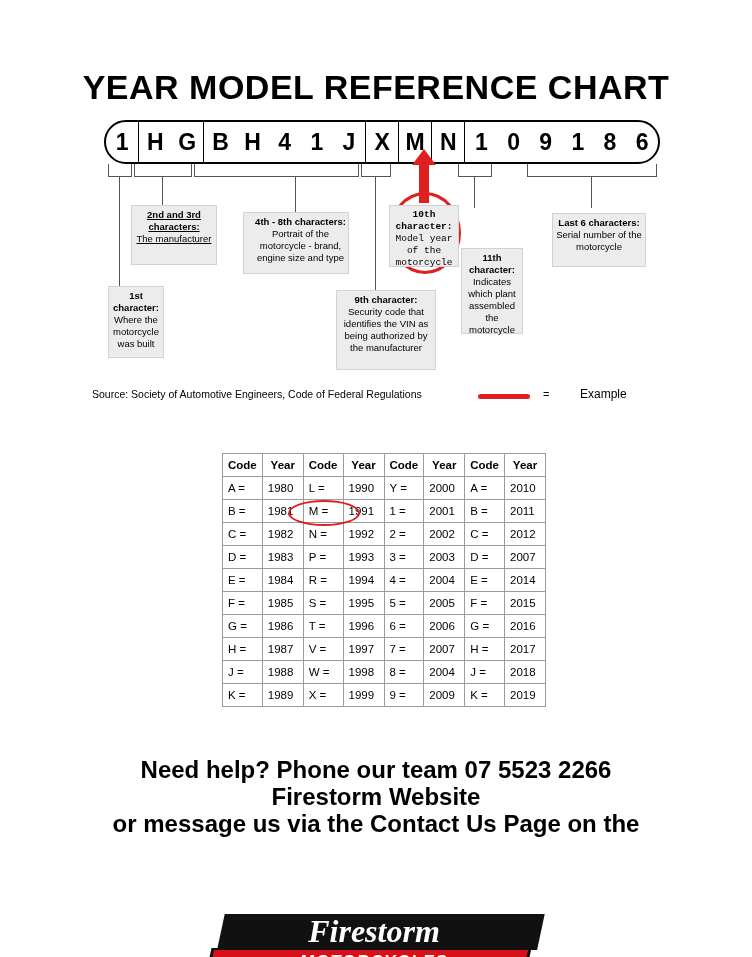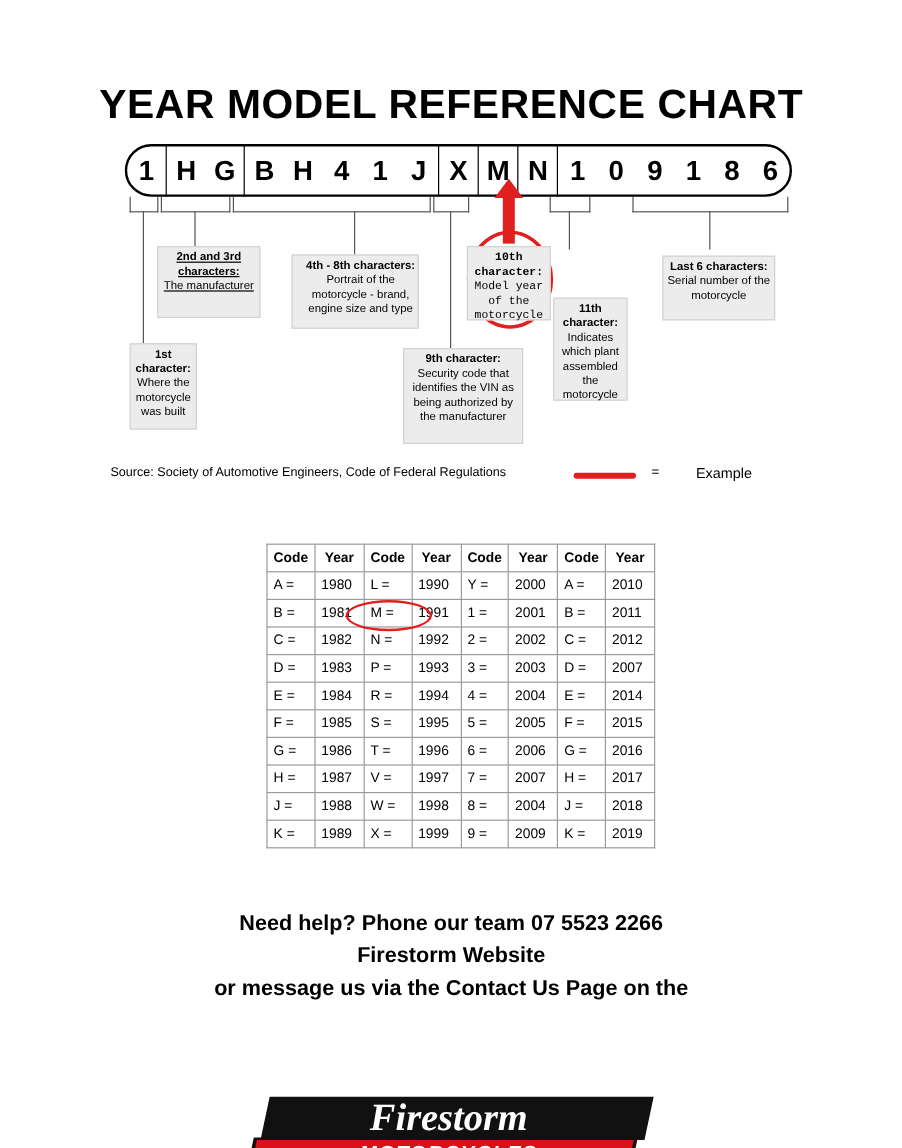--- a/index.html
+++ b/index.html
@@ -102,21 +102,21 @@
   .year-table td.year{min-width:30px;margin-left:24px;}
   .table-circle{
     position:absolute;left:288px;top:500px;width:72px;height:26px;
     border:2.5px solid #e02020;border-radius:50%;
     box-sizing:border-box;
   }
 
   
   .footer{
     position:absolute;left:0;top:756px;width:752px;text-align:center;
-    font-size:18px;font-weight:bold;line-height:27px;
+    font-size:24px;font-weight:bold;line-height:27px;
   }
 
   
   .logo{
     position:absolute;left:196px;top:908px;width:360px;height:72px;
   }
   .logo svg{width:100%;height:100%;}
 </style>
 </head>
 <body>

